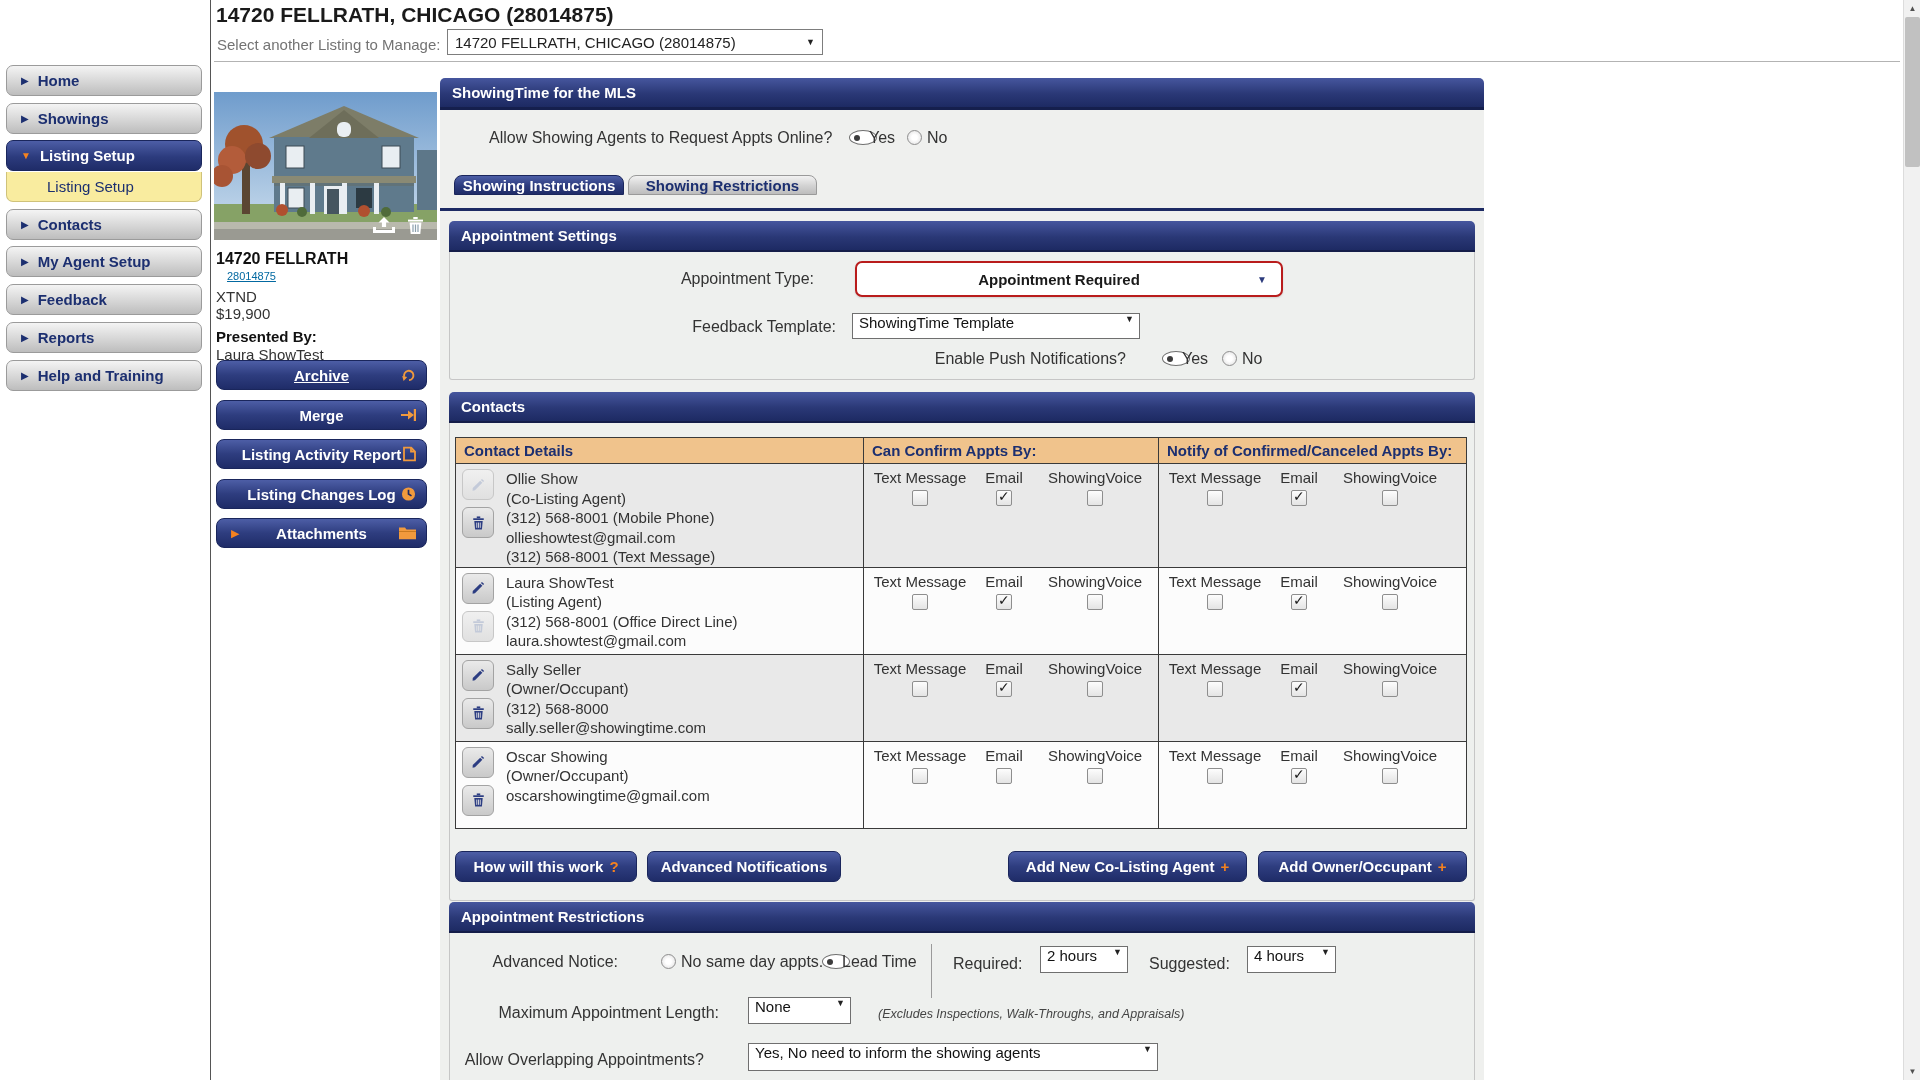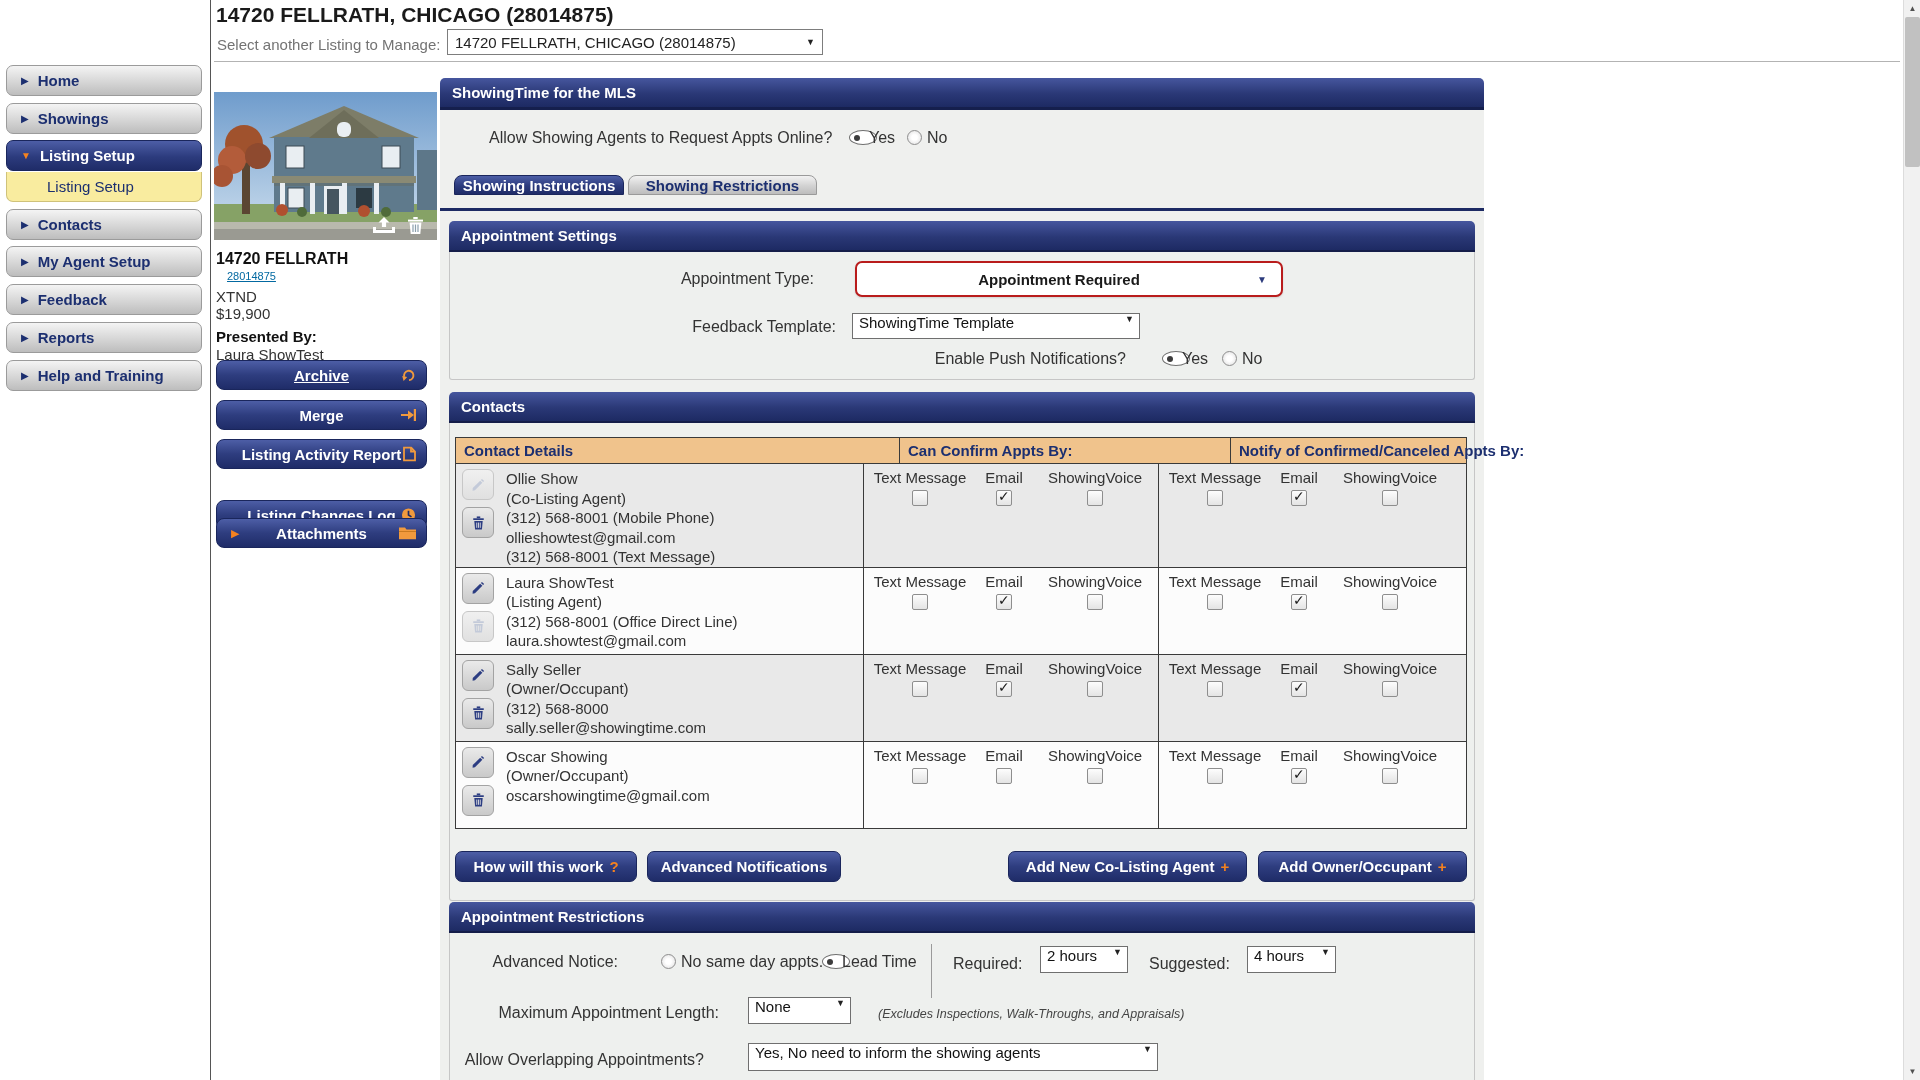--- a/index.html
+++ b/index.html
@@ -90,21 +90,21 @@
               box-shadow:0 1px 2px rgba(0,0,0,0.12);justify-content:center;}
   .big-select .sel-arr{position:absolute;right:14px;font-size:10px;color:#2c3b7d;}
   .sel{background:#fff;border:1px solid #6f6f6f;box-sizing:border-box;display:flex;
        align-items:flex-start;padding:0 20px 0 6px;font-size:15px;color:#111;cursor:pointer;
        position:absolute;white-space:nowrap;}
   .sel .sel-arr{position:absolute;right:5px;font-size:9px;color:#222;}
 
   
   .ctable{left:455px;top:437px;width:1012px;border:1px solid #3a3a3a;box-sizing:border-box;}
   .thead{display:grid;grid-template-columns:407px 295px 308px;background:#f0c38c;
-         border-bottom:1px solid #3a3a3a;gap:36px;}
+         border-bottom:1px solid #3a3a3a;}
   .thead .hcell{height:25px;line-height:25px;font-weight:bold;font-size:15px;color:#1c2f70;
                 padding-left:8px;box-sizing:border-box;overflow:hidden;white-space:nowrap;}
   .thead .hcell + .hcell{border-left:1px solid #3a3a3a;}
   .c-row{display:grid;grid-template-columns:407px 295px 308px;background:#fcfcfc;
          border-bottom:1px solid #3a3a3a;min-height:86px;}
   .c-row:last-child{border-bottom:none;}
   .c-row.alt{background:#e9e9e9;}
   .c-row.tall{min-height:102px;}
   .c-row .cell{box-sizing:border-box;position:relative;}
   .c-row .cell + .cell{border-left:1px solid #3a3a3a;}
@@ -277,21 +277,21 @@
   </button>
   <button class="btn-navy act-btn" style="top:439px;">
     <span>Listing Activity Report</span>
     <span class="act-icon">
       <svg width="13" height="15" viewBox="0 0 13 15">
           <path d="M1 1h7l4 4v9H1z" fill="none" stroke="#f19a3d" stroke-width="1.8"></path>
           <path d="M8 1v4h4" fill="none" stroke="#f19a3d" stroke-width="1.8"></path>
         </svg>
     </span>
   </button>
-  <button class="btn-navy act-btn" style="top:479px;margin-top:21px;">
+  <button class="btn-navy act-btn" style="top:479px;">
     <span>Listing Changes Log</span>
     <span class="act-icon">
       <svg width="15" height="15" viewBox="0 0 16 16">
           <circle cx="8" cy="8" r="7" fill="#f19a3d"></circle>
           <path d="M8 3.5V8l3.2 2" stroke="#1d2a63" stroke-width="1.8" fill="none"></path>
         </svg>
     </span>
   </button>
   <button class="btn-navy act-btn" style="top:518px;">
     <span class="act-left-arr">▶</span>

